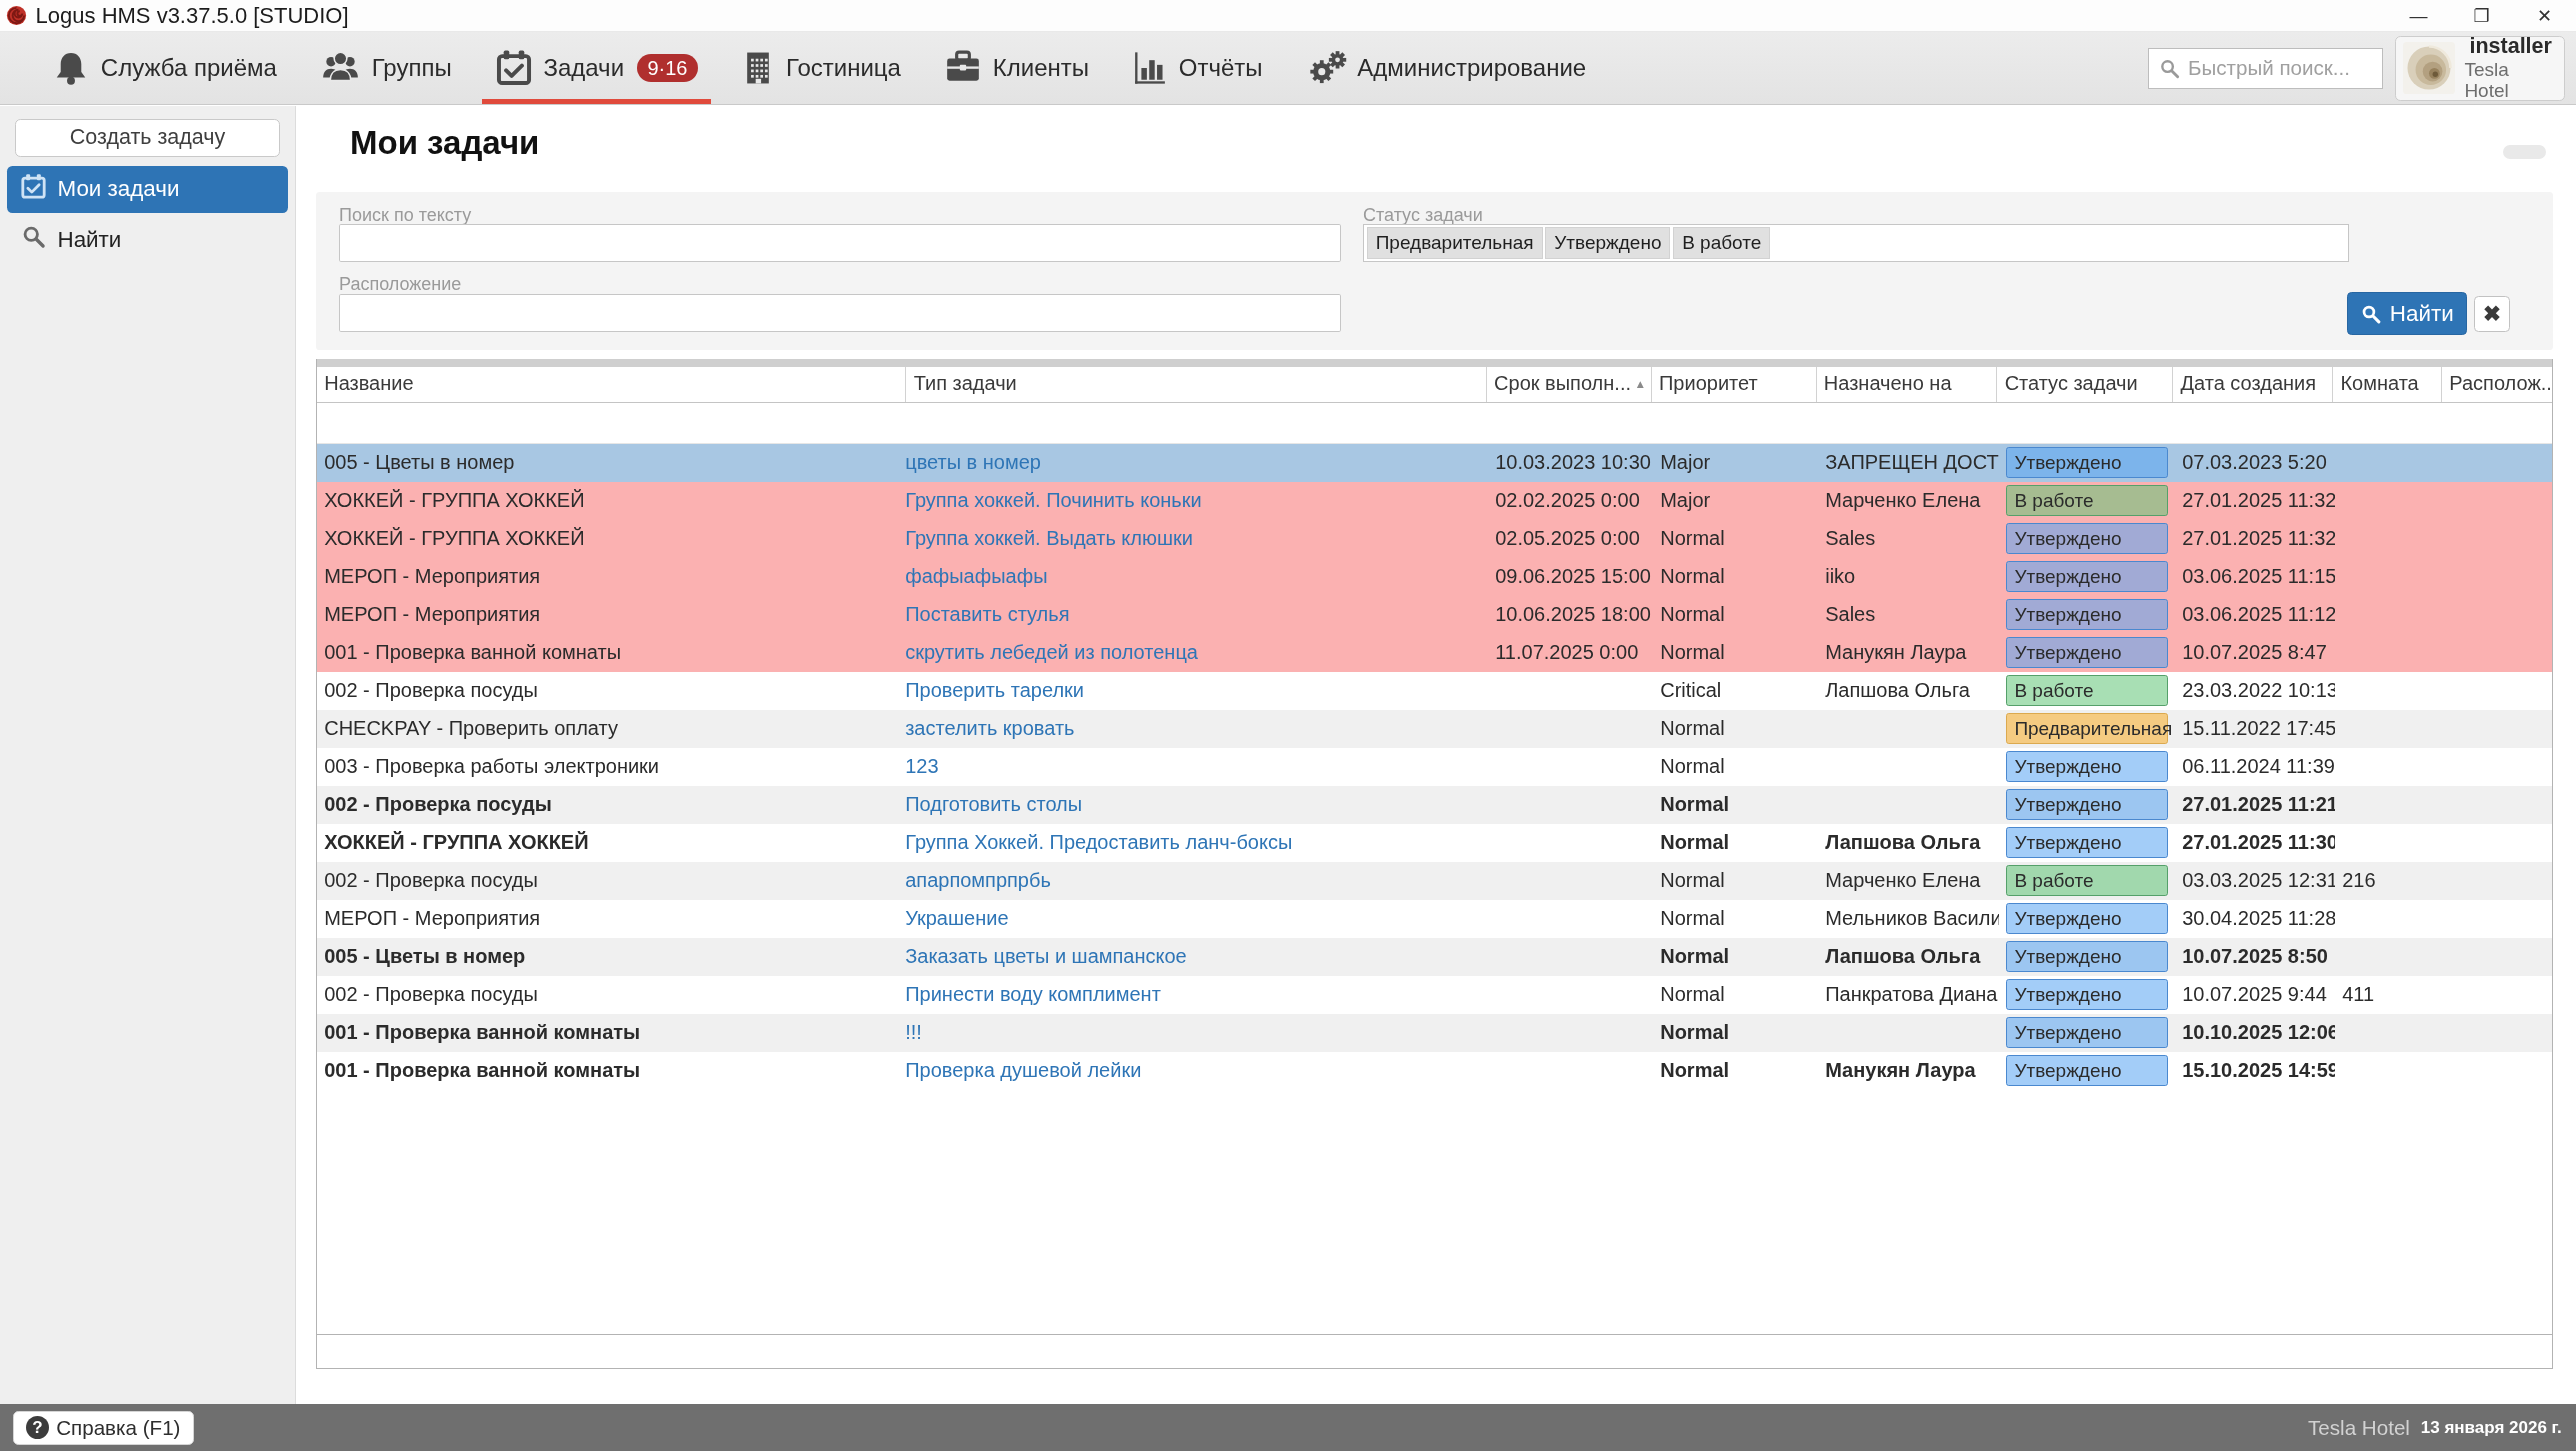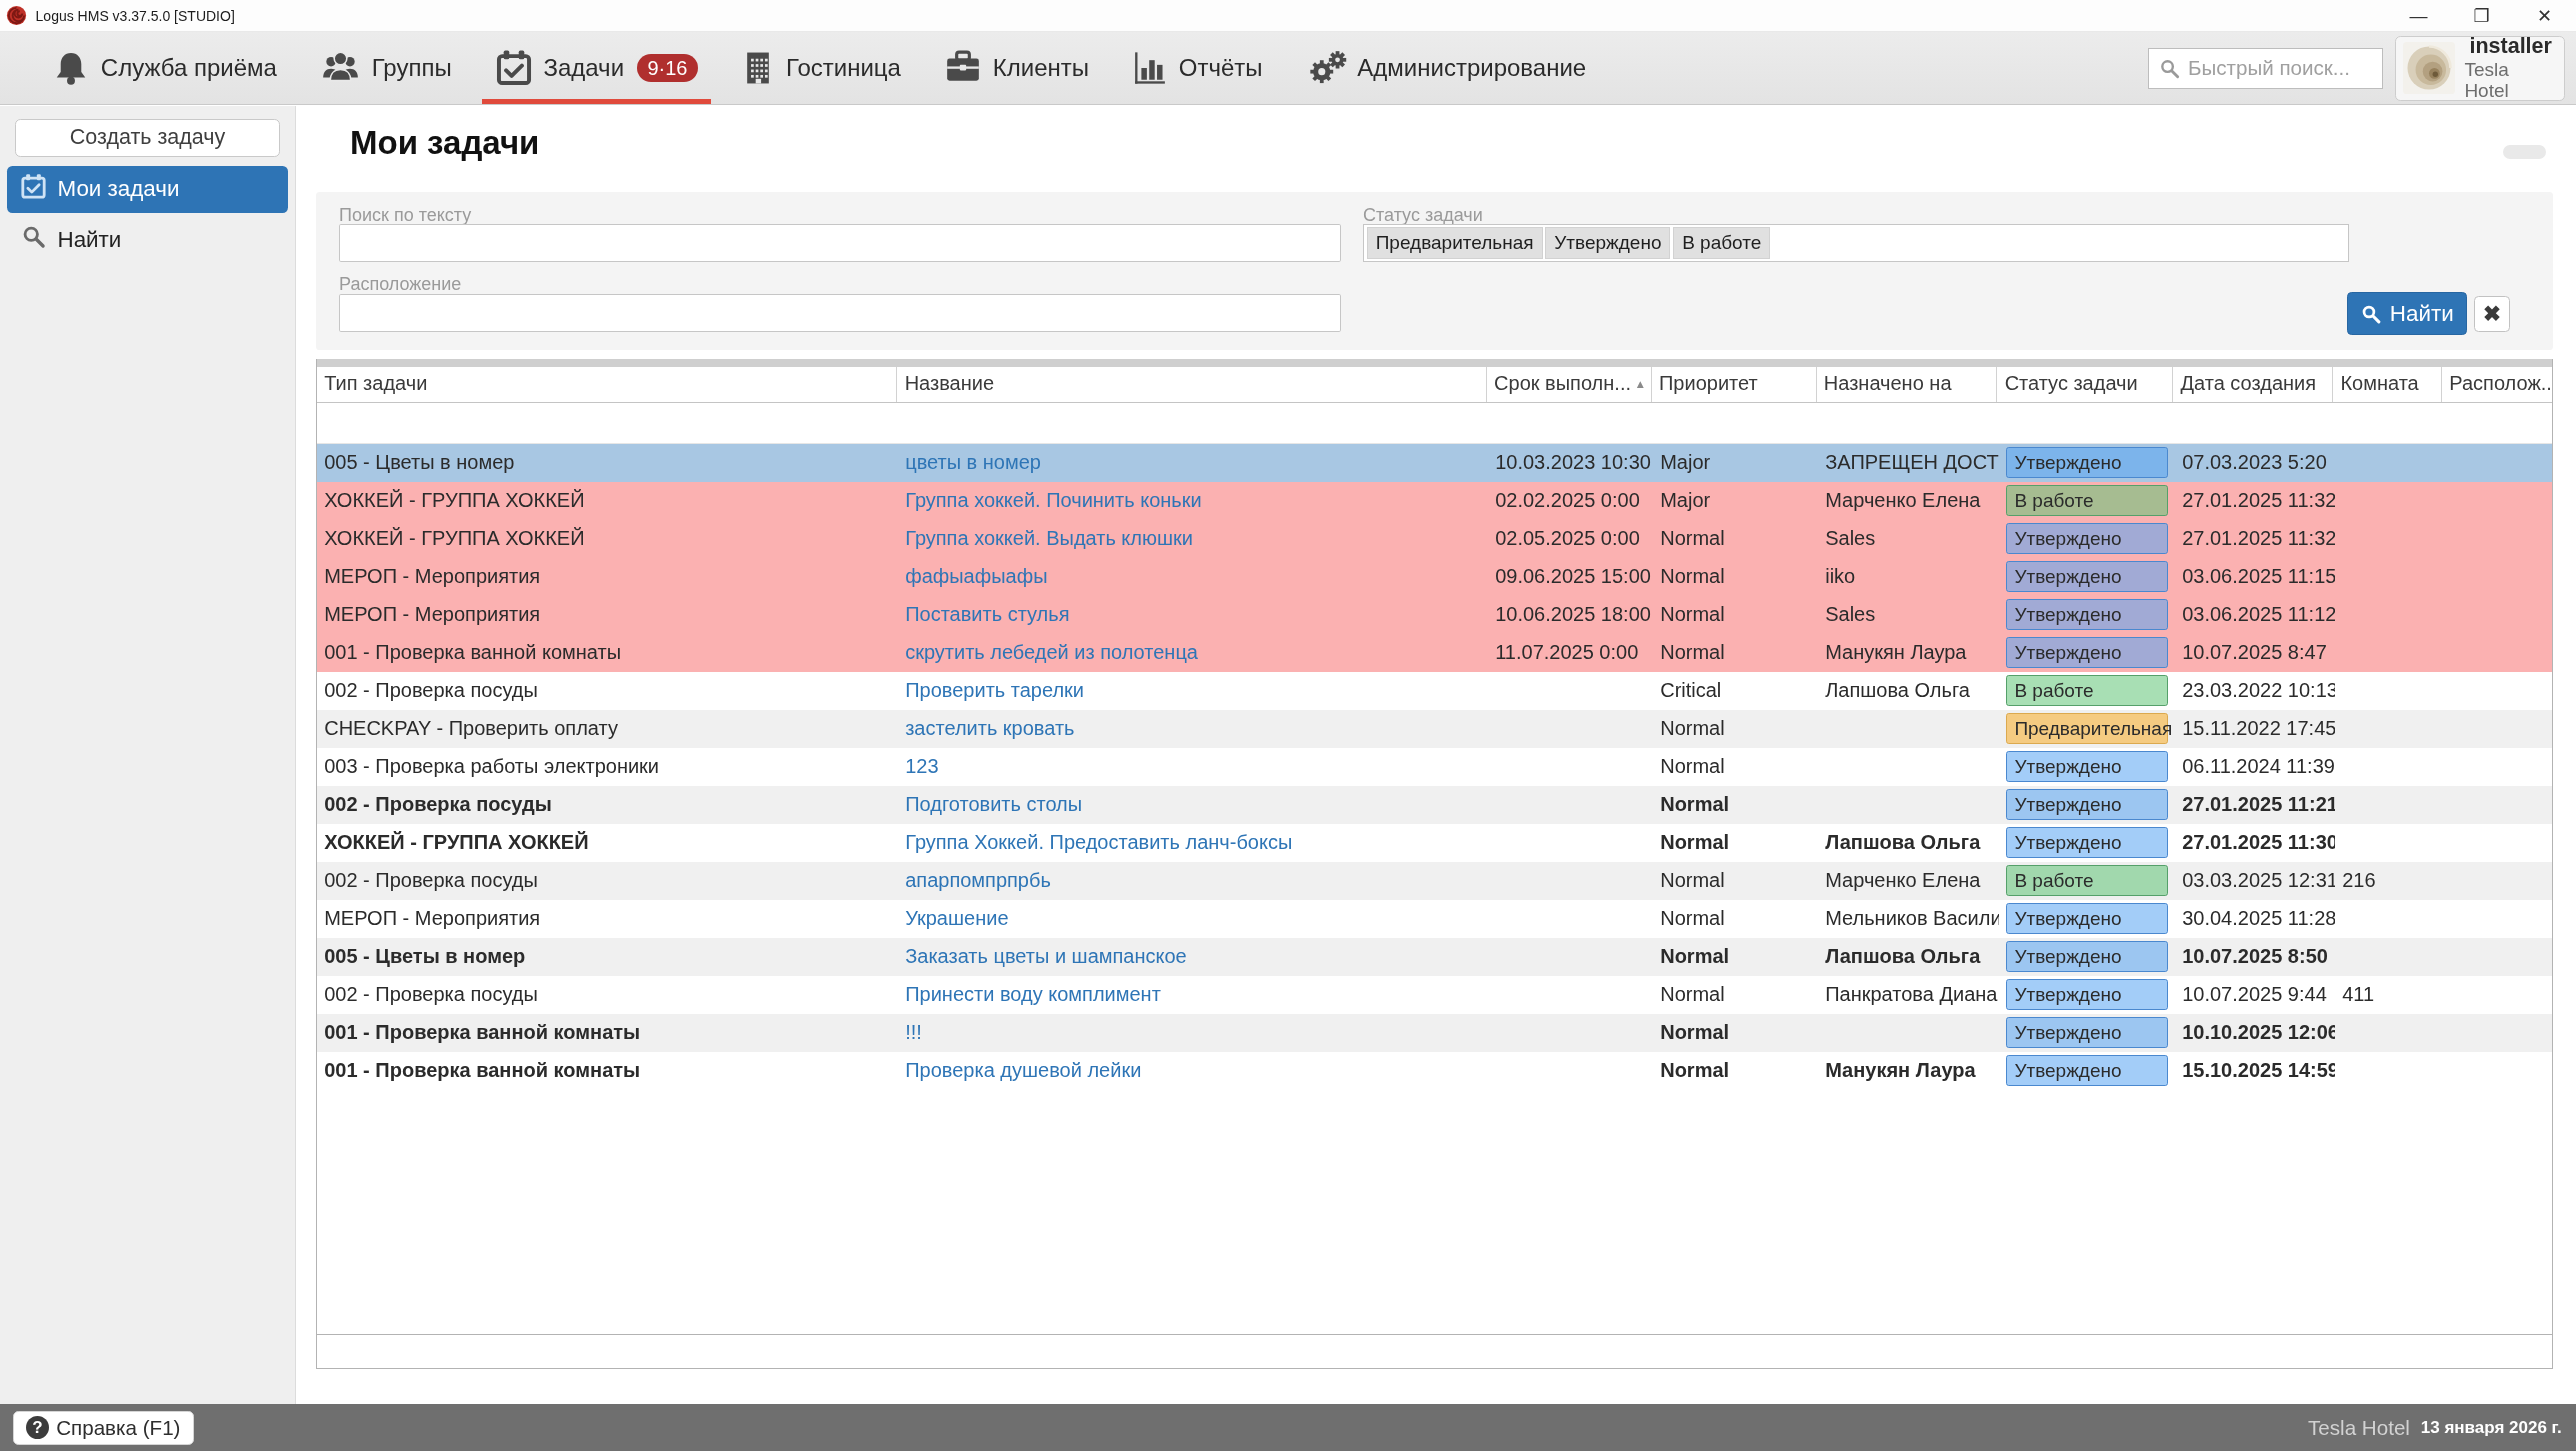--- a/index.html
+++ b/index.html
@@ -2,21 +2,21 @@
 <html style="font-size:14.3px"><head>
 <meta charset="utf-8">
 <style>
   * { margin:0; padding:0; box-sizing:border-box; }
   html,body { width:2576px; height:1451px; font-family:"Liberation Sans", sans-serif; background:#fff; overflow:hidden; }
   .window { position:relative; width:2576px; height:1451px; }
 
   
   .titlebar { position:absolute; top:0; left:0; right:0; height:32px; background:#fdfdfd; display:flex; align-items:center; border-bottom:0.9px solid #e9e9e9; }
   .titlebar .logo { width:23px; height:23px; margin:0 7.2px 0 5.4px; }
-  .titlebar .apptitle { font-size:14px; color:#1c1c1c; }
+  .titlebar .apptitle { font-size:22px; color:#1c1c1c; }
   .wincontrols { position:absolute; right:0; top:0; height:32px; display:flex; align-items:center; }
   .winbtn { width:63px; height:32px; display:flex; align-items:center; justify-content:center; font-size:18px; color:#333; cursor:default; }
 
   
   .navbar { position:absolute; top:32px; left:0; right:0; height:73px; background:linear-gradient(#ececec,#e3e3e3); border-bottom:0.9px solid #c9c9c9; display:flex; align-items:center; }
   .navitems { display:flex; align-items:stretch; height:100%; padding-left:30.5px; }
   .navitem { position:relative; display:flex; align-items:center; gap:10.8px; padding:0 21.5px; font-size:24px; color:#2b2b2b; }
   .navitem svg { display:block; }
   .navitem .underline { position:absolute; left:9px; right:9px; bottom:0; height:5.4px; background:#e04a3c; display:none; }
   .navitem.active .underline { display:block; }
@@ -288,25 +288,25 @@
             <line x1="29" y1="29" x2="42" y2="42" stroke="#fff" stroke-width="7" stroke-linecap="round"></line>
           </svg>
         <span>Найти</span>
       </button>
       <button class="clear-btn">✖</button>
     </div>
 
     <div class="table-panel">
       <div class="tscroll"></div>
       <div class="thead" id="thead">
+          <div class="hcell" style="width: 590px;">
+            <span>Название</span>
+          </div>
           <div class="hcell" style="width: 581px;">
             <span>Тип задачи</span>
-          </div>
-          <div class="hcell" style="width: 590px;">
-            <span>Название</span>
           </div>
           <div class="hcell" style="width: 165px;">
             <span>Срок выполн...</span>
             <span class="sortmark">▲</span>
           </div>
           <div class="hcell" style="width: 165px;">
             <span>Приоритет</span>
           </div>
           <div class="hcell" style="width: 181px;">
             <span>Назначено на</span>

